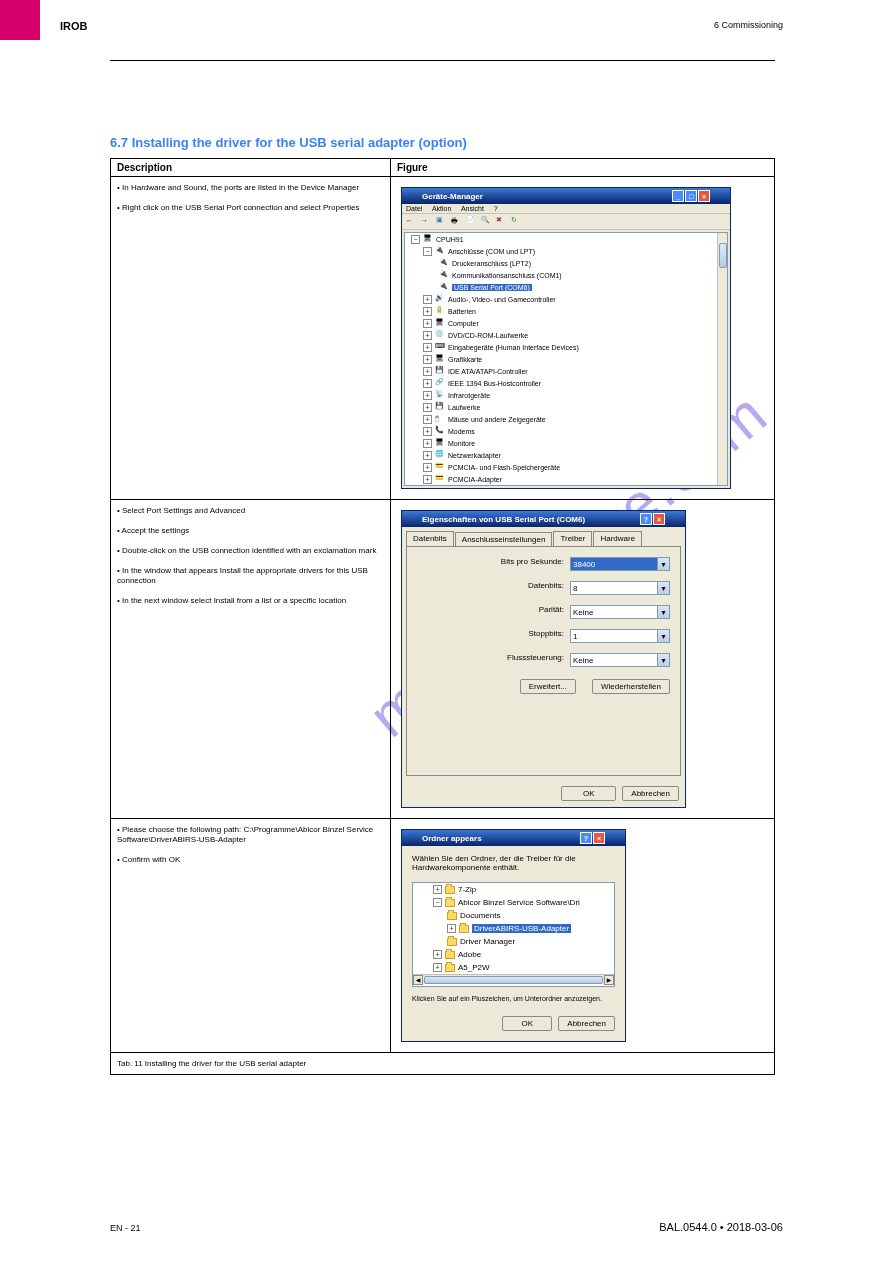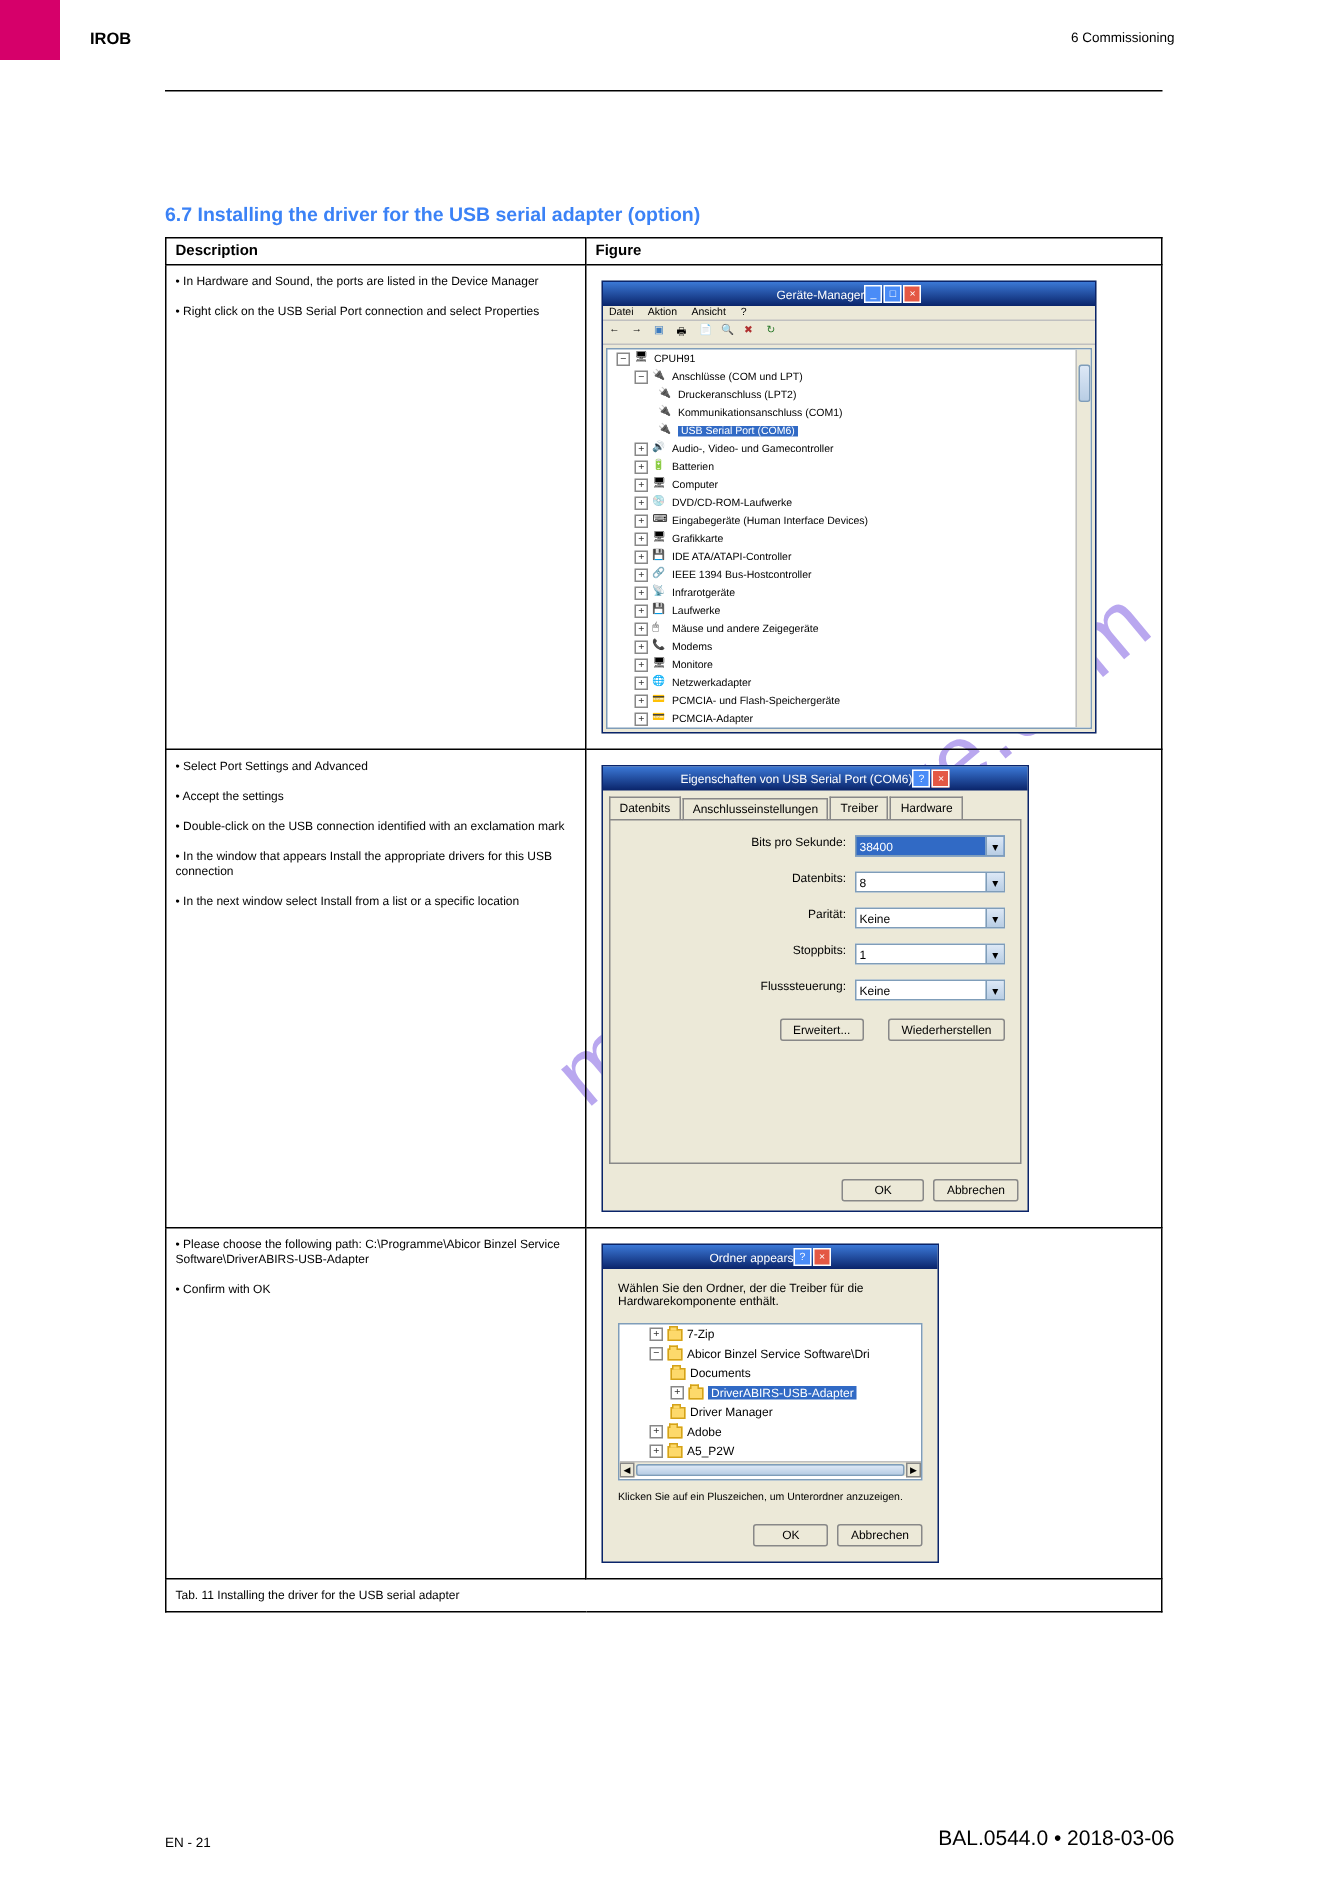--- a/index.html
+++ b/index.html
@@ -18,21 +18,21 @@
   .section-title { position: absolute; top: 135px; left: 110px; font-size: 13px; font-weight: bold; color: #3b82f6; }
   .main-table { position: absolute; top: 158px; left: 110px; width: 665px; border-collapse: collapse; }
   .main-table td { border: 1px solid #000; vertical-align: top; padding: 2px; }
   .thead-row td { font-weight: bold; padding: 3px 6px; }
   .desc-cell { width: 280px; padding: 6px !important; font-size: 8px; line-height: 1.25; }
   .img-cell { text-align: left; }
   .bottom-row td { padding: 6px; font-size: 8px; }
 
   
   .xp-window { margin: 8px; border: 1px solid #0A246A; background: #ECE9D8; font-family: Tahoma, sans-serif; font-size: 7px; }
-  .xp-titlebar { background: linear-gradient(#3B78D6, #0A246A); color: #fff; padding: 2px 4px; font-weight: normal; display: flex; justify-content: center; align-items: center; font-size: 8px; }
+  .xp-titlebar { background: linear-gradient(#3B78D6, #0A246A); color: #fff; padding: 2px 20px; font-weight: bold; display: flex; justify-content: space-between; align-items: center; font-size: 8px; }
   .xp-ctrlbtns { display: flex; gap: 1px; }
   .xp-btn-sq { width: 12px; height: 12px; background: #4A8CF7; border: 1px solid #fff; color: #fff; font-size: 7px; display: flex; align-items: center; justify-content: center; }
   .xp-btn-close { background: #E45844; }
   .xp-menubar { background: #ECE9D8; border-bottom: 1px solid #C0C0C0; padding: 1px 4px; font-size: 7px; }
   .xp-menubar span { margin-right: 8px; }
   .xp-toolbar { background: #ECE9D8; border-bottom: 1px solid #C0C0C0; padding: 2px 4px; display: flex; gap: 4px; }
   .xp-tb-icon { width: 11px; height: 11px; display: inline-block; }
   .tree-pane { background: #fff; border: 1px solid #7F9DB9; margin: 2px; min-height: 250px; font-size: 7px; position: relative; overflow: hidden; }
   .tree-scroll { position: absolute; right: 0; top: 0; bottom: 0; width: 10px; background: #ECE9D8; border-left: 1px solid #C0C0C0; }
   .tree-scroll-thumb { width: 8px; height: 25px; background: linear-gradient(#DDE8F6,#B8CDE4); border:1px solid #7F9DB9; margin:10px 0 0 1px; border-radius:2px; }
@@ -68,21 +68,21 @@
   .browse-row { display: flex; align-items: center; height: 13px; padding-left: 6px; }
   .browse-row.l1 { padding-left: 20px; }
   .browse-row.l2 { padding-left: 34px; }
   .browse-scroll-h { height: 10px; background: #ECE9D8; border-top: 1px solid #C0C0C0; display: flex; align-items: center; }
   .browse-scroll-thumb-h { flex: 1; height: 8px; background: linear-gradient(#DDE8F6,#B8CDE4); border: 1px solid #7F9DB9; margin: 0 1px; border-radius: 2px; }
   .browse-scroll-btn { width: 10px; height: 10px; background: #ECE9D8; border: 1px solid #888; display: inline-flex; align-items: center; justify-content: center; font-size: 6px; }
 
   .watermark { position: absolute; top: 530px; left: 320px; font-size: 60px; color: rgba(100, 60, 220, 0.45); transform: rotate(-40deg); font-family: Arial, sans-serif; pointer-events: none; letter-spacing: 2px; }
 
   .footer-left { position: absolute; bottom: 30px; left: 110px; font-size: 9px; }
-  .footer-right { position: absolute; bottom: 30px; right: 110px; font-size: 14px; text-align: right; }
+  .footer-right { position: absolute; bottom: 30px; right: 110px; font-size: 11px; text-align: right; }
 </style>
 </head>
 <body>
 
 <div class="page-logo"></div>
 <div class="header-left">IROB</div>
 <div class="header-right">6 Commissioning</div>
 <div class="header-line"></div>
 
 <div class="section-title">6.7 Installing the driver for the USB serial adapter (option)</div>

